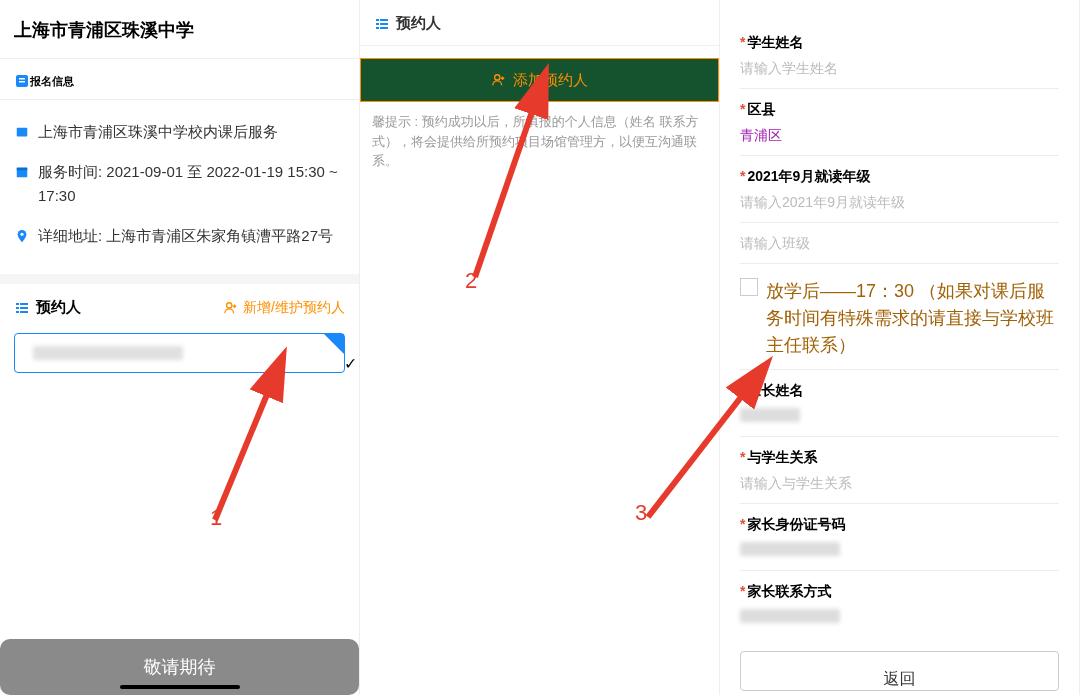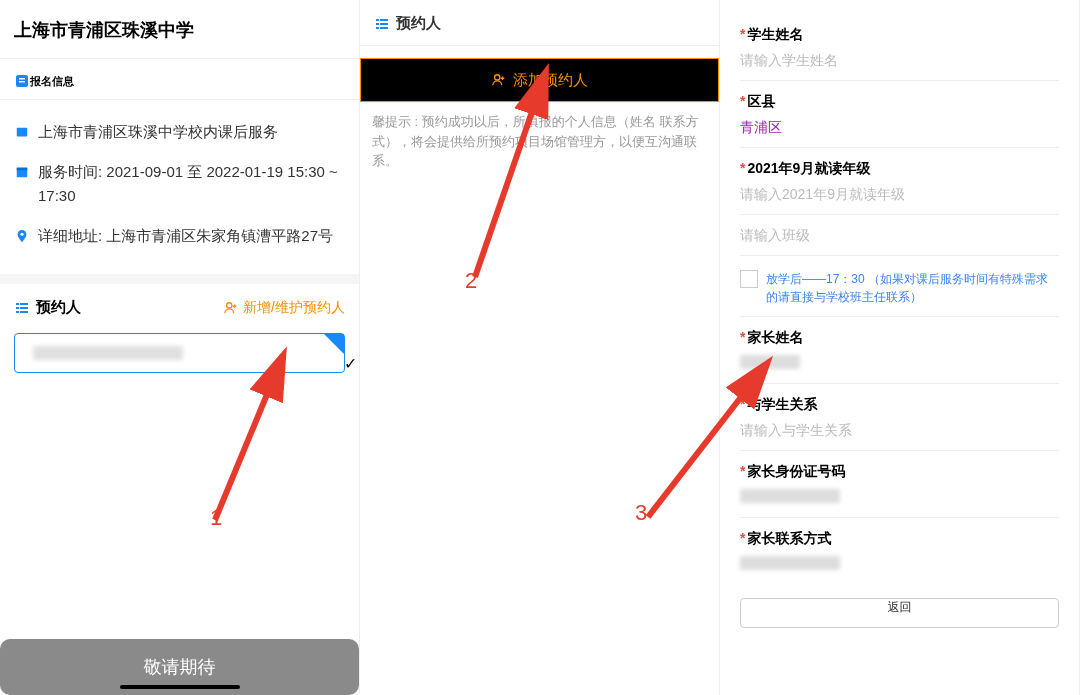--- a/index.html
+++ b/index.html
@@ -104,56 +104,56 @@
       padding: 14px 14px 12px 14px;
       display: flex; align-items: center; gap: 6px;
       border-bottom: 1px solid #f0f0f0;
     }
     .add-btn {
       margin: 12px 0 0 0;
       width: 100%;
       height: 44px;
       border: 1px solid #ff8e00;
       color: #ff8e00;
-      background: #000000;
+      background: #14532d;
       display: flex; align-items: center; justify-content: center;
       font-size: 15px; gap: 6px;
     }
     .tip-text {
       padding: 10px 12px;
       font-size: 13px;
       color: #999;
       line-height: 1.5;
     }
 
     
-    .form-wrap { padding: 14px 20px 0 20px; }
+    .form-wrap { padding: 2px 20px 0 20px; margin-top: 20px; }
     .field { border-bottom: 1px solid #ececec; padding: 12px 0 10px 0; }
     .field-label {
       font-size: 14px; font-weight: 600; color: #000;
       margin-bottom: 8px;
     }
     .field-label .req { color: #e74c3c; margin-right: 2px; }
     .field-value { font-size: 14px; color: #a21caf; }
     .field-placeholder { font-size: 14px; color: #bbb; }
     .time-row { display: flex; align-items: flex-start; gap: 8px; padding-top: 2px; }
     .checkbox {
       width: 18px; height: 18px; border: 1px solid #ccc; background: #fff; flex-shrink: 0;
     }
-    .time-text { font-size: 12px; color: #3b82f6; line-height: 1.5; }
+    .time-text { font-size: 18px; color: #a16207; line-height: 1.5; }
     .blur-val { display: inline-block; width: 60px; height: 14px; background: #ddd; filter: blur(2px); border-radius: 2px; }
     .blur-val.w2 { width: 100px; }
 
     .btn-row {
       display: flex; gap: 14px; padding: 14px 20px 0 20px;
     }
     .btn {
-      flex: 1; height: 30px; border-radius: 4px;
-      display: flex; align-items: flex-start; justify-content: center;
-      font-size: 12px;
+      flex: 1; height: 40px; border-radius: 4px;
+      display: flex; align-items: flex-end; justify-content: center;
+      font-size: 16px;
     }
     .btn-back { border: 1px solid #ccc; background: #fff; color: #333; }
     .btn-submit { background: #23a3ff; color: #fff; border: 1px solid #23a3ff; }
 
     
     .arrow {
       position: absolute; pointer-events: none;
     }
     .arrow svg { overflow: visible; }
     .step-num {

